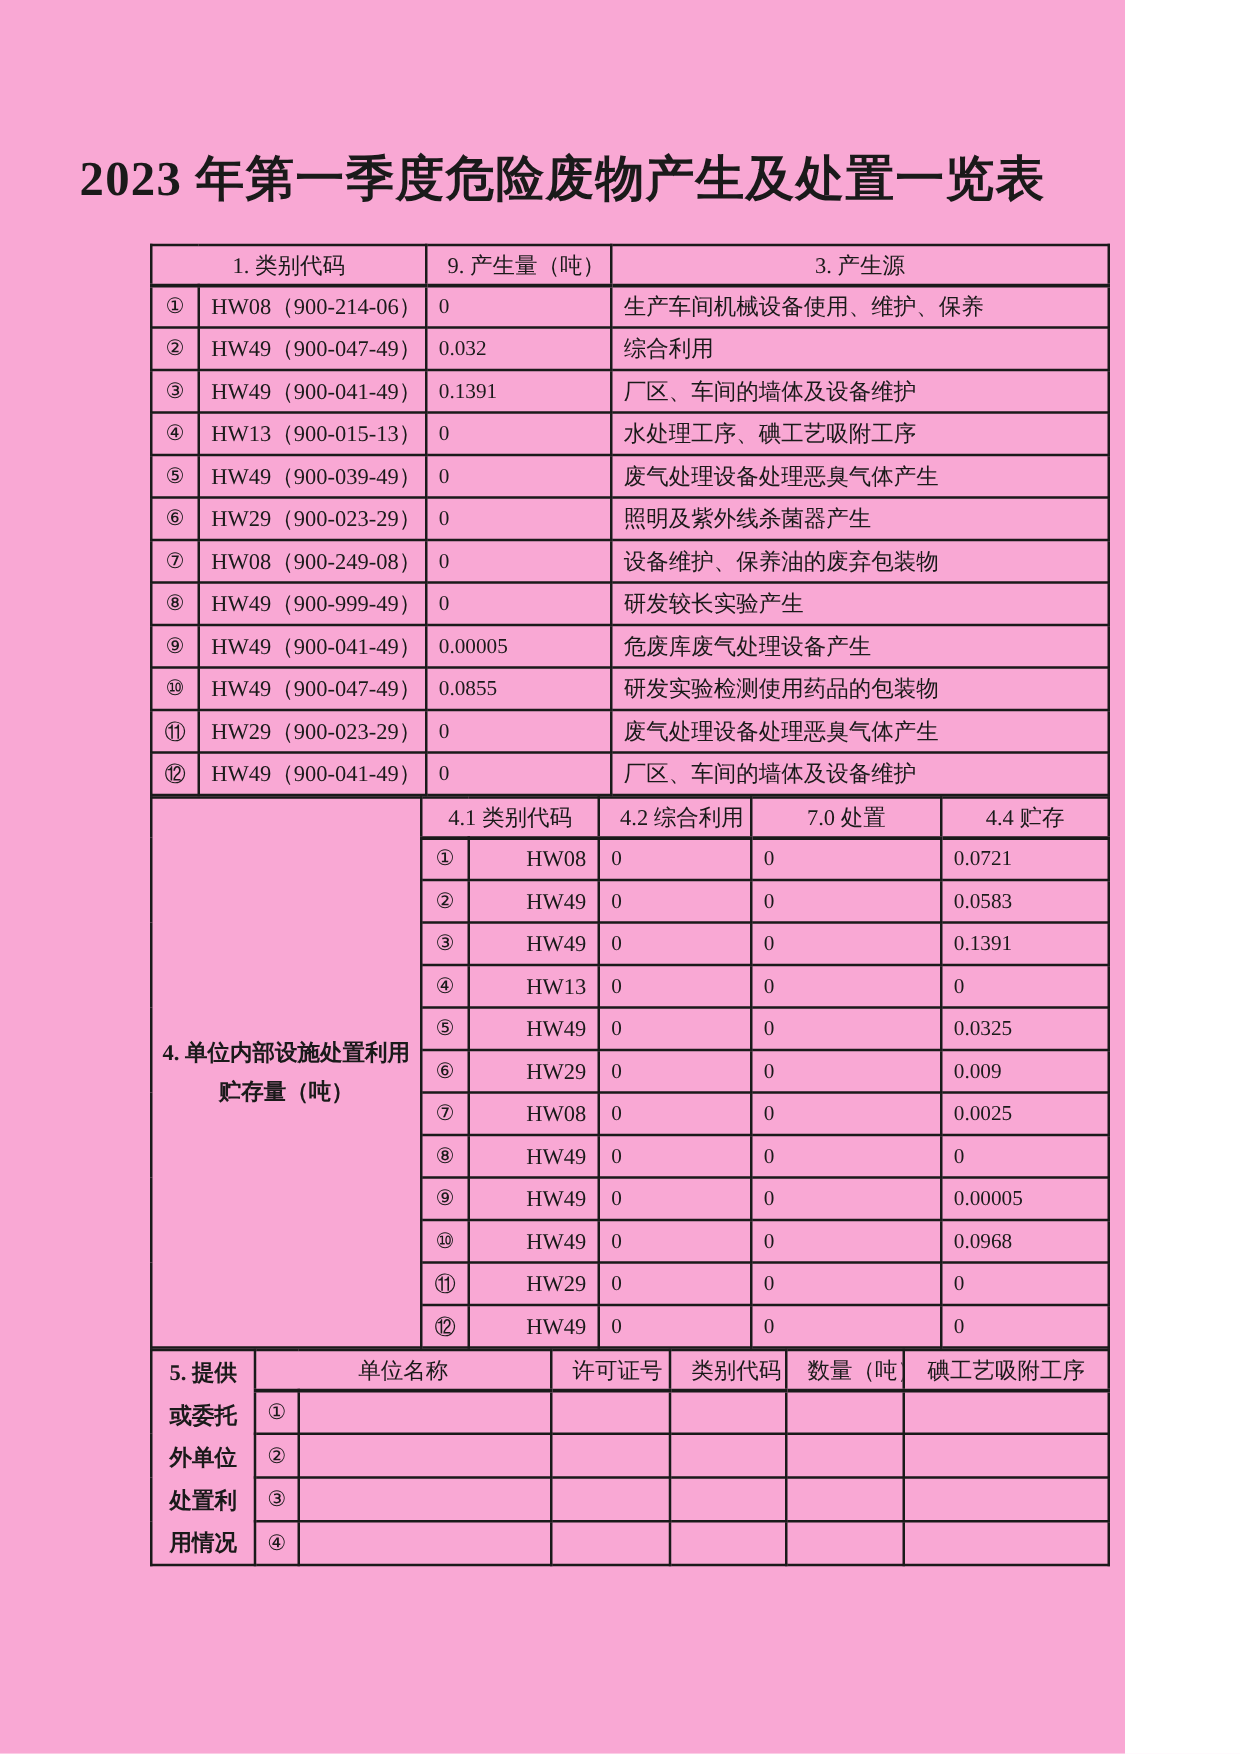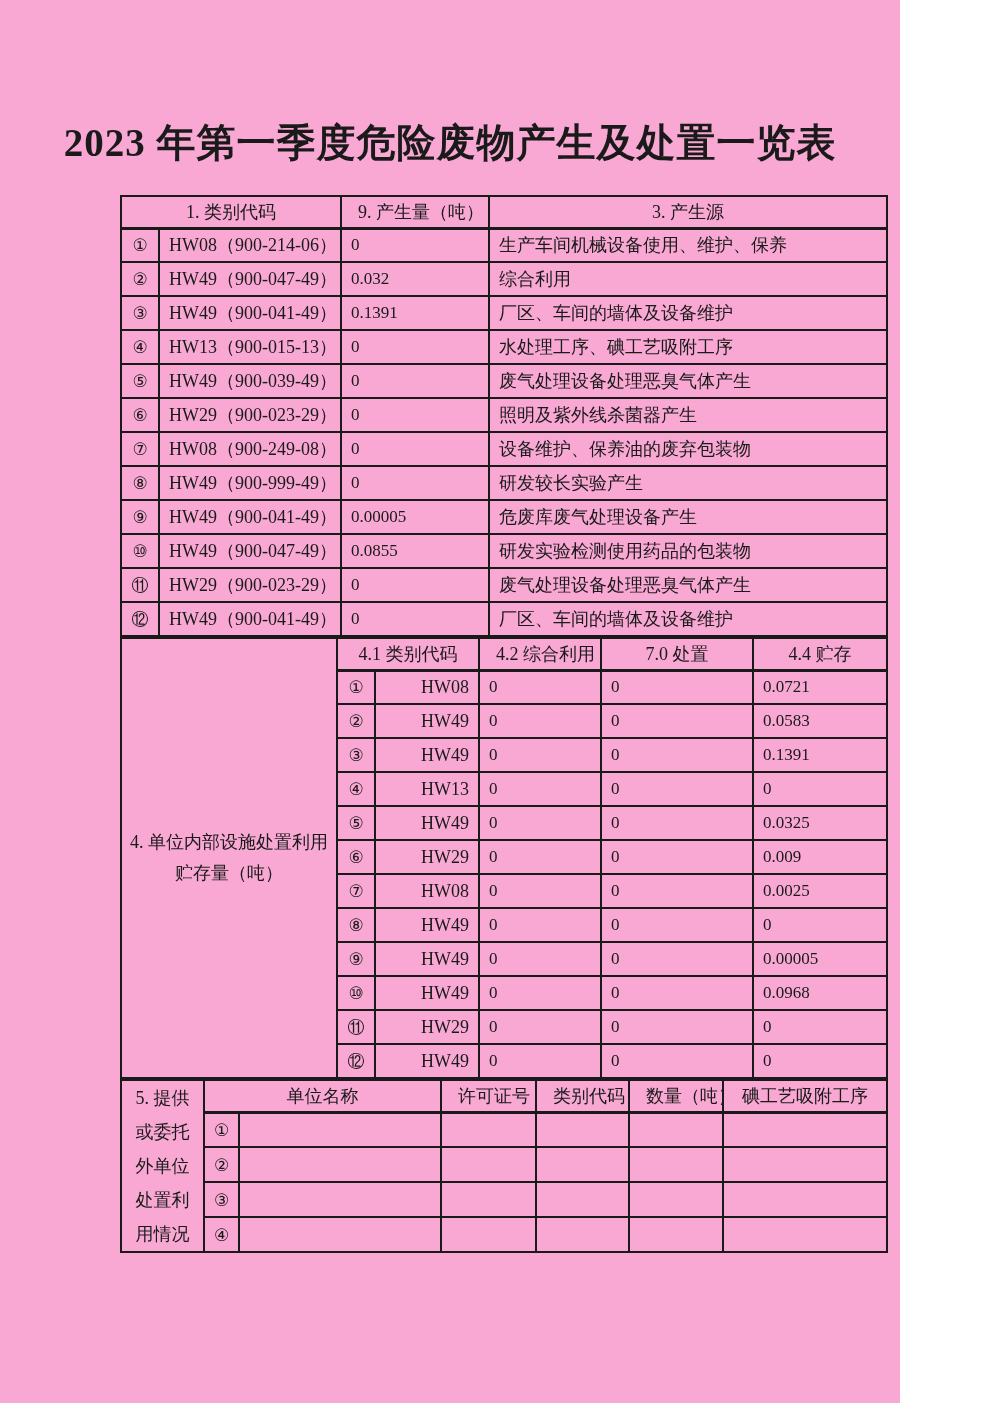--- a/index.html
+++ b/index.html
@@ -26,21 +26,21 @@
   th { text-align:center; border-bottom-width:3px; padding:0 16px; }
   tr.hdr th { height:32px; }
   td.c {
     text-align:center; padding:0;
     font-family:"DejaVu Sans","Liberation Sans",sans-serif; font-size:17px;
   }
   td.code-center { text-align:right; }
   td.num { font-size:17px; }
   td.label-cell {
     text-align:center; padding:0 4px; white-space:normal;
-    line-height:31px; font-size:18px;
+    line-height:31px; font-size:18px;font-weight:bold;
   }
   .s5-label div { line-height:34px; }
   table.tbl-b tr.data td, table.tbl-c tr.data td { height:34px; }
   table.tbl-c tr.data td { height:35px; }
 </style>
 </head>
 <body>
 
 <div class="page">
   <h1 class="title">2023 年第一季度危险废物产生及处置一览表</h1>

